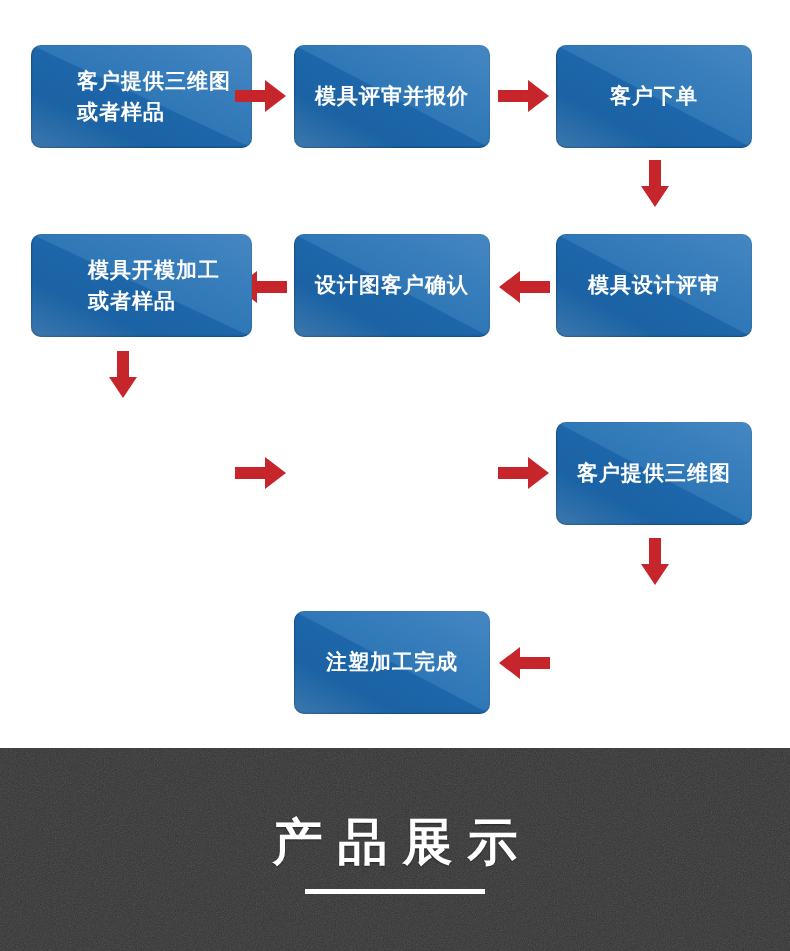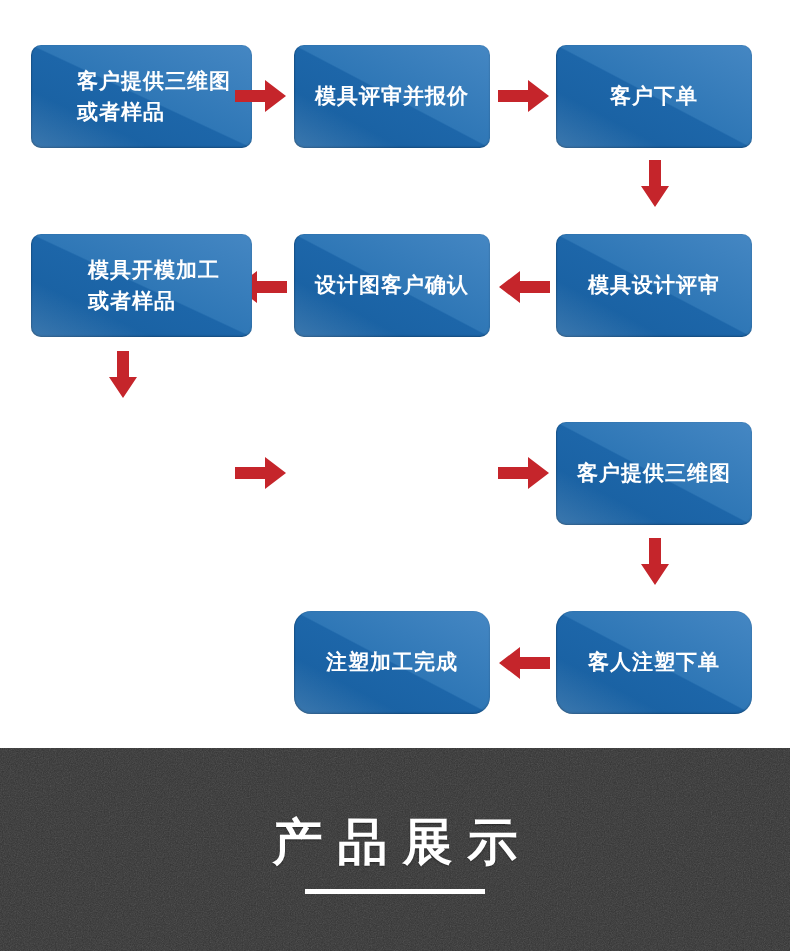--- a/index.html
+++ b/index.html
@@ -28,21 +28,21 @@
   .box::after{ 
     content:"";position:absolute;inset:0;border-radius:inherit;
     background:linear-gradient(to bottom left, rgba(255,255,255,0) 72%, rgba(255,255,255,0.16) 100%);
     pointer-events:none;
   }
   .box .lbl{position:relative;z-index:1;}
   .box.two-line{justify-content:center;text-align:left;padding-left:25px;}
   .box.two-line .lbl{white-space:pre-line;}
   
   .c1{left:31px;} .c2{left:294px;} .c3{left:556px;}
-  .r1{top:45px;} .r2{top:234px;} .r3{top:422px;} .r4{top:611px;border-radius:17px;}
+  .r1{top:45px;} .r2{top:234px;} .r3{top:422px;} .r4{top:611px;}
   
   .arrow{position:absolute;}
   .arrow svg{display:block;}
   .arrow-fill{fill:#c5252b;}
   .h-arrow{width:52px;height:34px;}
   .v-arrow{width:30px;height:48px;}
   
   .banner{
     position:absolute;left:0;top:748px;width:790px;height:212px;
     background:#333333;
@@ -134,23 +134,20 @@
   <div class="box c3 r3">
     <span class="lbl">客户提供三维图</span>
   </div>
 
   <div class="arrow v-arrow" style="left:640px;top:538px;">
     <svg width="30" height="48" viewBox="0 0 30 48">
         <polygon class="arrow-fill" points="9,0 21,0 21,26 29,26 15,47 1,26 9,26"></polygon>
       </svg>
   </div>
 
-  <div class="box c3 r4">
-    <span class="lbl">客人注塑下单</span>
-  </div>
   <div class="arrow h-arrow" style="left:498px;top:646px;">
     <svg width="52" height="34" viewBox="0 0 52 34">
         <polygon class="arrow-fill" points="52,11 22,11 22,1 1,17 22,33 22,23 52,23"></polygon>
       </svg>
   </div>
   <div class="box c2 r4">
     <span class="lbl">注塑加工完成</span>
   </div>
 
   <div class="banner">

